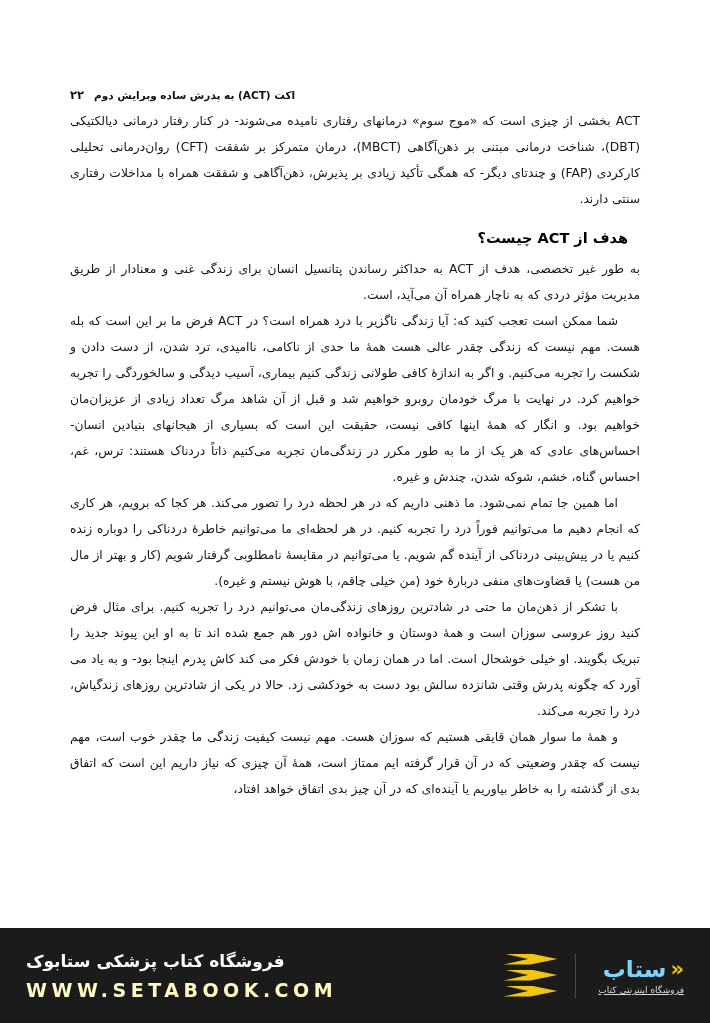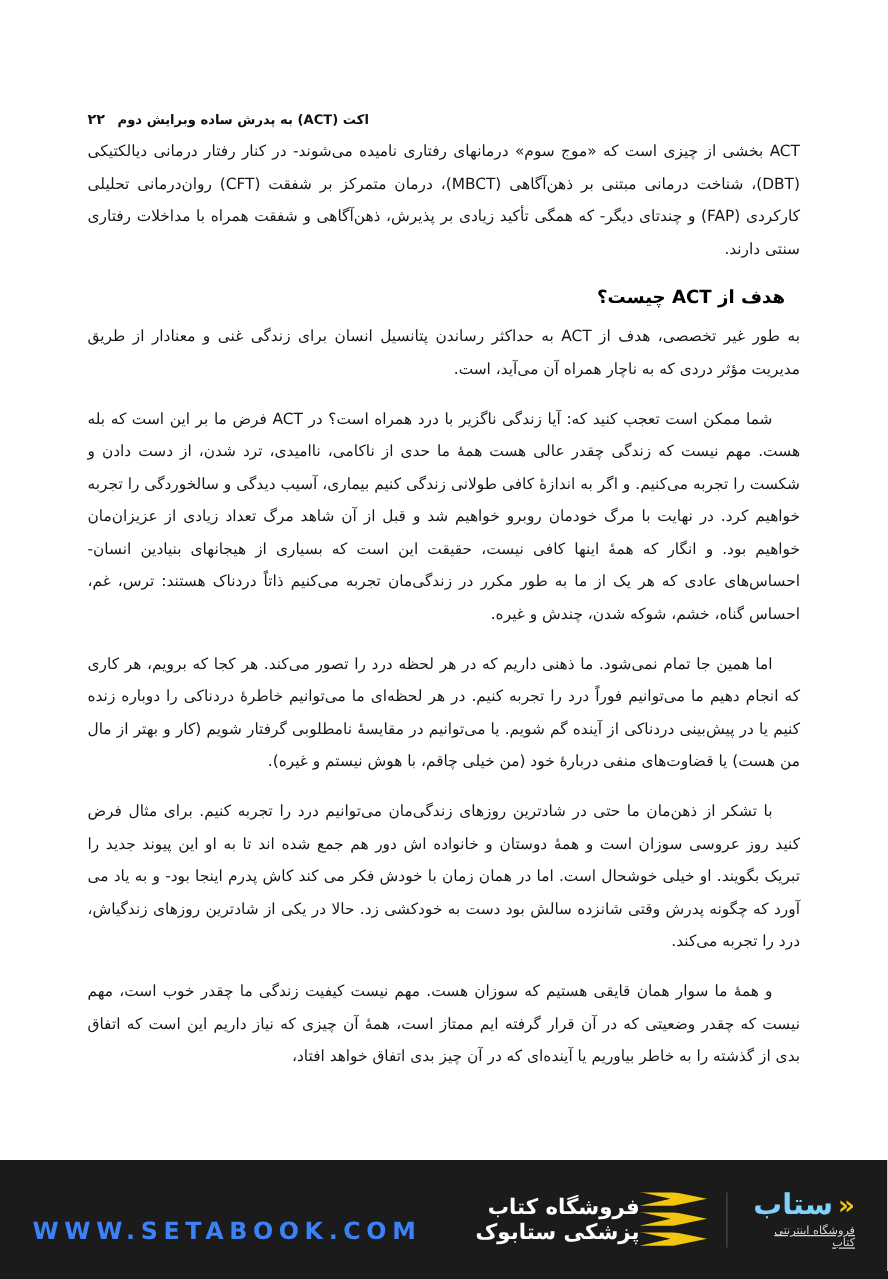--- a/index.html
+++ b/index.html
@@ -58,21 +58,20 @@
     margin: 0 0 0px 0;
     font-size: 12.3px;
     line-height: 26px;
     text-align: justify;
     text-indent: 0;
     color: #161616;
     letter-spacing: 0px;
   }
   p.indent {
     text-indent: 22px;
-    margin-top: 14px;
   }
 
   h2.section-title {
     font-size: 14.5px;
     font-weight: bold;
     margin: 18px 12px 10px 0;
     color: #000;
     text-align: right;
   }
 
@@ -87,37 +86,37 @@
     color: #ffffff;
     display: flex;
     flex-direction: row-reverse;
     align-items: center;
     justify-content: space-between;
     padding: 0 26px;
     box-sizing: border-box;
   }
   .footer-right {
     display: flex;
-    flex-direction: row;
+    flex-direction: column;
     align-items: flex-end;
     justify-content: center;
     gap: 8px;
     direction: rtl;
   }
   .footer-title {
     font-size: 17px;
     font-weight: bold;
     letter-spacing: 0px;
     color: #ffffff;
   }
   .footer-url {
     font-size: 19px;
     font-weight: bold;
     letter-spacing: 4.5px;
-    color: #3b82f6;
+    color: #fef9c3;
     direction: ltr;
   }
   .footer-left {
     display: flex;
     flex-direction: row;
     align-items: center;
     gap: 18px;
   }
   .logo-mark {
     width: 54px;

